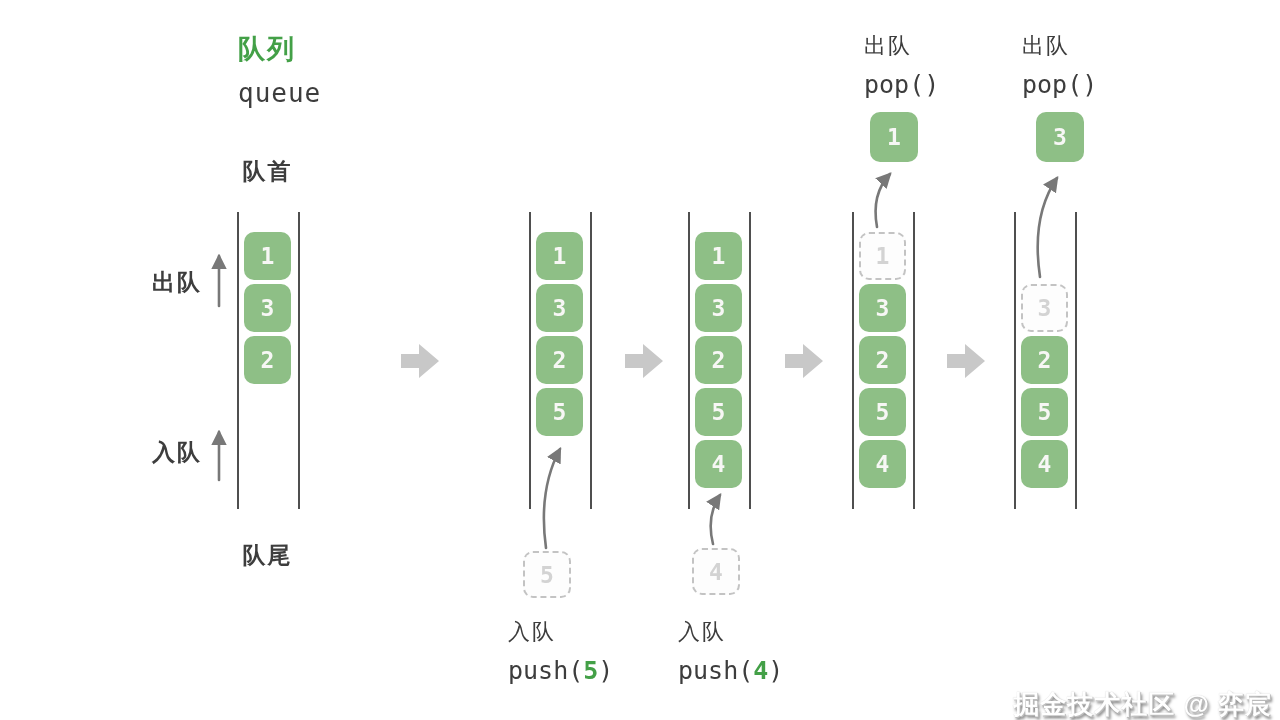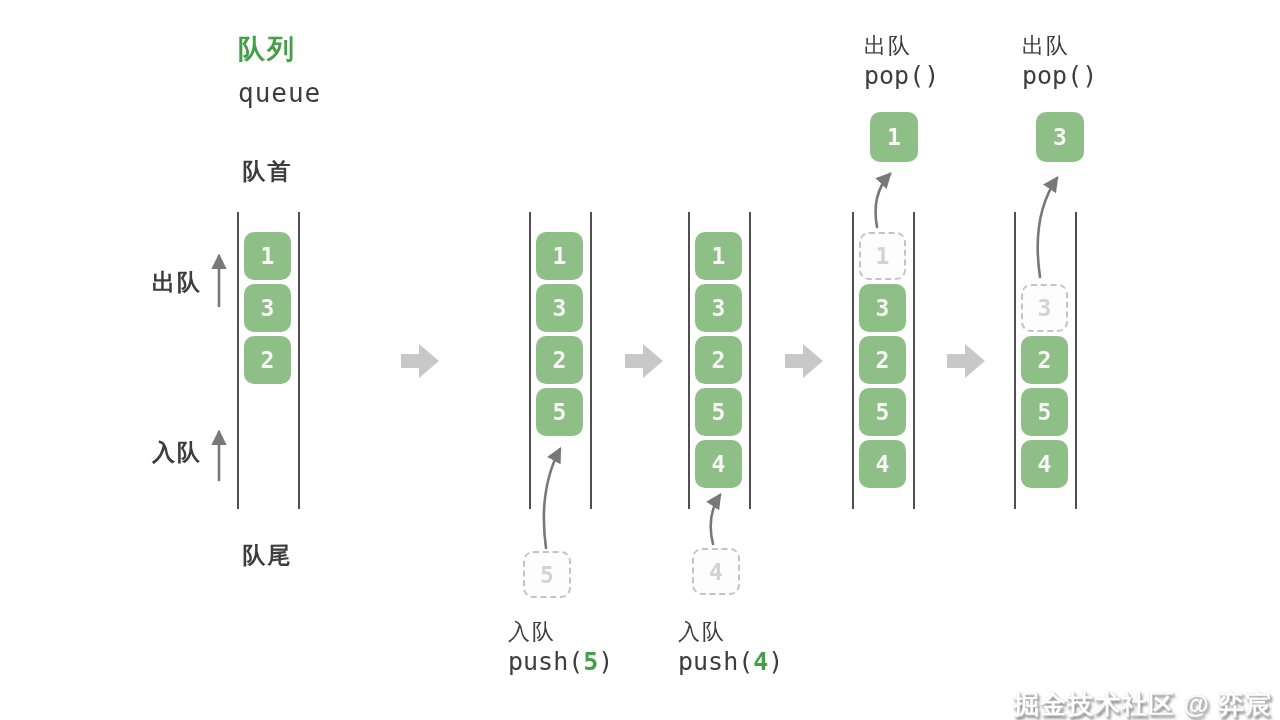--- a/index.html
+++ b/index.html
@@ -32,20 +32,21 @@
     font-family: "DejaVu Sans Mono", monospace; font-size: 23px; font-weight: bold;
   }
   .box.dashed {
     background: #fdfdfd;
     border: 2px dashed var(--dashed-border);
     color: var(--dashed-text);
   }
   .op { position: absolute; }
   .op-cn { font-size: 22px; color: var(--text-dark); letter-spacing: 2px; }
   .op-code {
+    margin-top: 9px;
     font-family: "DejaVu Sans Mono", monospace;
     font-size: 25px; color: var(--text-dark);
   }
   .op-code .arg { color: var(--green-dark); font-weight: bold; }
   .watermark {
     position: absolute; top: 687px; right: 8px;
     font-size: 26px; font-weight: bold; letter-spacing: 1px;
     white-space: nowrap; color: #ffffff;
     text-shadow: 1px 1px 0 #bdbdbd, 2px 3px 3px #7d7d7d, 0 0 1px #cfcfcf;
   }

